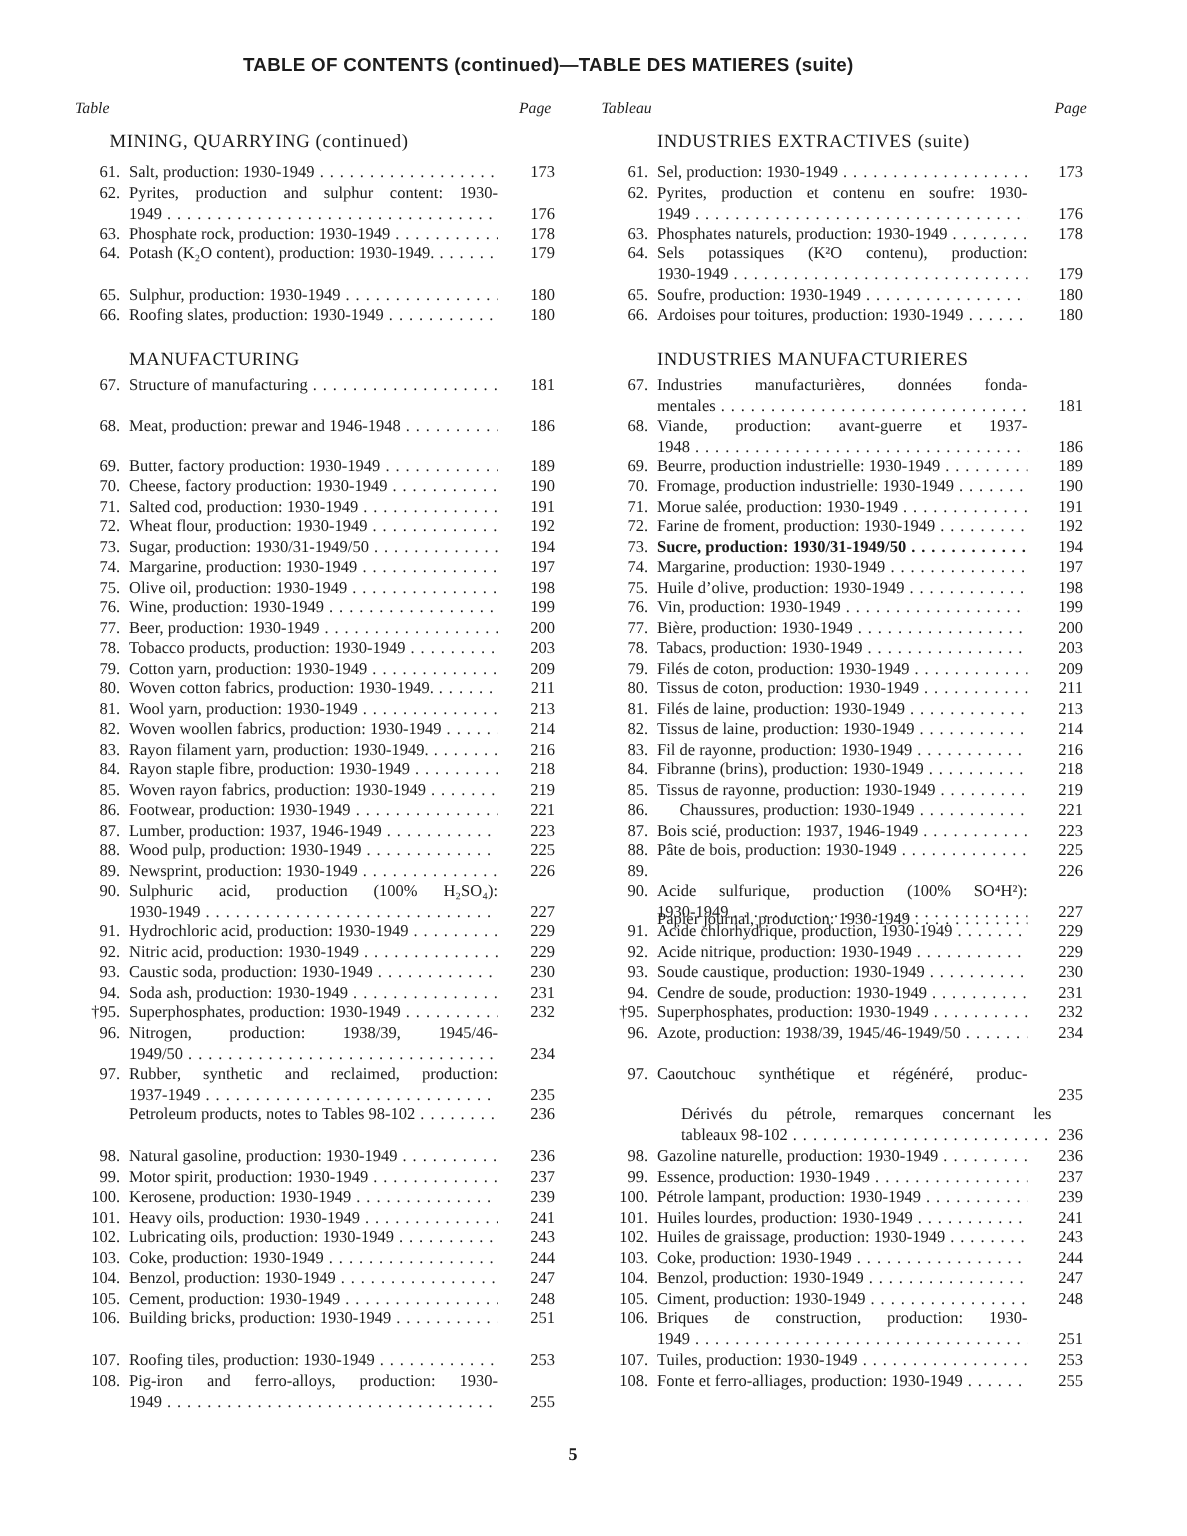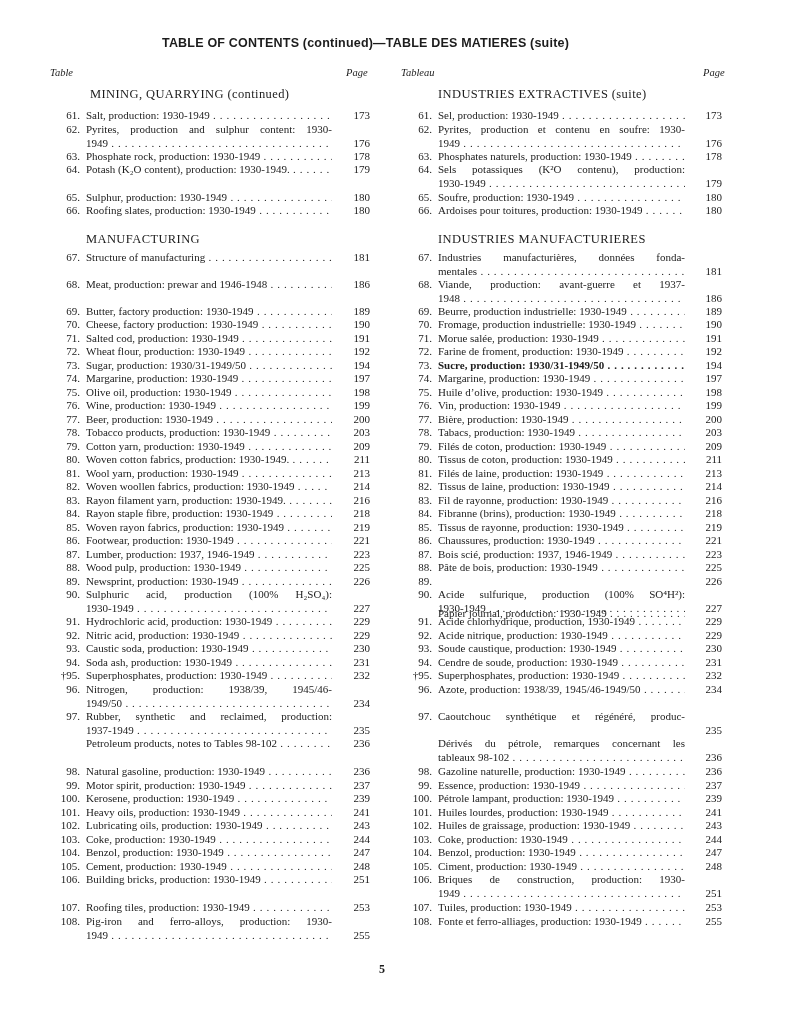--- a/index.html
+++ b/index.html
@@ -25,21 +25,21 @@
 <body>
 
 <div class="title">TABLE OF CONTENTS (continued)—TABLE DES MATIERES (suite)</div>
 
 <div class="colhead" style="left:50px;">Table</div>
 <div class="colhead" style="left:346px;">Page</div>
 <div class="colhead" style="left:401px;">Tableau</div>
 <div class="colhead" style="left:703px;">Page</div>
 
 <div class="col left">
-    <div class="section" style="left: 90px; top: 87px;">MINING, QUARRYING (continued)</div>
+    <div class="section" style="left: 73px; top: 87px;">MINING, QUARRYING (continued)</div>
     <div class="section" style="left: 86px; top: 232px;">MANUFACTURING</div>
     <div class="row" style="top: 109px; left: 0px; width: 390px;">
       <span class="num" style="right: 310px;">61.</span>
       <span class="text" style="left: 86px; width: 246px;">
         <span class="leader" style="display: block;">Salt, production: 1930-1949</span>
       </span>
       <span class="page" style="right: 20px; top: 0px;">173</span>
     </div>
     <div class="row" style="top: 123px; left: 0px; width: 390px;">
       <span class="num" style="right: 310px;">62.</span>
@@ -561,21 +561,21 @@
     <div class="row" style="top: 521px; left: 0px; width: 401px;">
       <span class="num" style="right: 359px;">85.</span>
       <span class="text" style="left: 48px; width: 247px;">
         <span class="leader" style="display: block;">Tissus de rayonne, production: 1930-1949</span>
       </span>
       <span class="page" style="right: 69px; top: 0px;">219</span>
     </div>
     <div class="row" style="top: 534px; left: 0px; width: 401px;">
       <span class="num" style="right: 359px;">86.</span>
       <span class="text" style="left: 48px; width: 247px;">
-        <span class="leader" style="display: block;">Chaussures, production: 1930-1949</span>
+        <span class="leader" style="display: block; margin-left: 15px;">Chaussures, production: 1930-1949</span>
       </span>
       <span class="page" style="right: 69px; top: 0px;">221</span>
     </div>
     <div class="row" style="top: 548px; left: 0px; width: 401px;">
       <span class="num" style="right: 359px;">87.</span>
       <span class="text" style="left: 48px; width: 247px;">
         <span class="leader" style="display: block;">Bois scié, production: 1937, 1946-1949</span>
       </span>
       <span class="page" style="right: 69px; top: 0px;">223</span>
     </div>
@@ -645,21 +645,21 @@
     </div>
     <div class="row" style="top: 710px; left: 0px; width: 401px;">
       <span class="num" style="right: 359px;">97.</span>
       <span class="text" style="left: 48px; width: 247px;">
         <span class="" style="display: block; text-align: justify; text-align-last: justify;">Caoutchouc synthétique et régénéré, produc-</span>
       </span>
       <span class="page" style="right: 69px; top: 13.5px;">235</span>
     </div>
     <div class="row" style="top: 737px; left: 0px; width: 401px;">
       <span class="num" style="right: 359px;"></span>
-      <span class="text" style="left: 48px; width: 247px;">
+      <span class="text" style="left: 64px; width: 247px;">
         <span class="" style="display: block; text-align: justify; text-align-last: justify;">Dérivés du pétrole, remarques concernant les</span>
         <span class="leader" style="display: block;">tableaux 98-102</span>
       </span>
       <span class="page" style="right: 69px; top: 13.5px;">236</span>
     </div>
     <div class="row" style="top: 765px; left: 0px; width: 401px;">
       <span class="num" style="right: 359px;">98.</span>
       <span class="text" style="left: 48px; width: 247px;">
         <span class="leader" style="display: block;">Gazoline naturelle, production: 1930-1949</span>
       </span>

